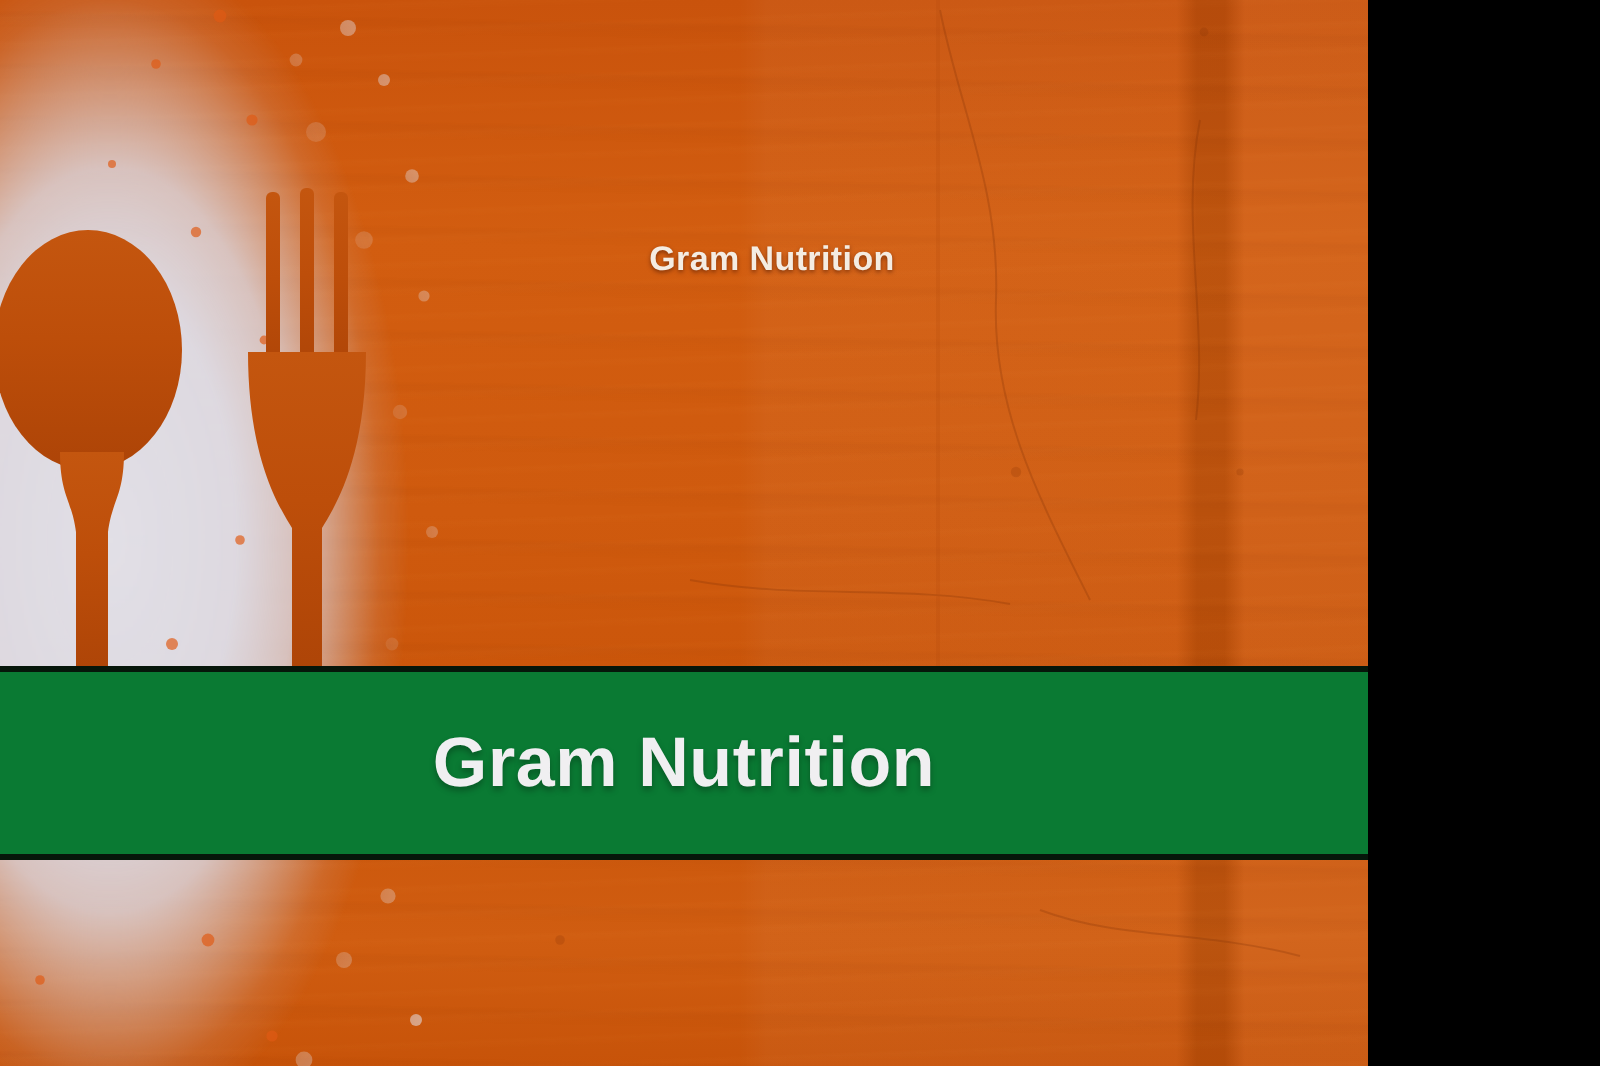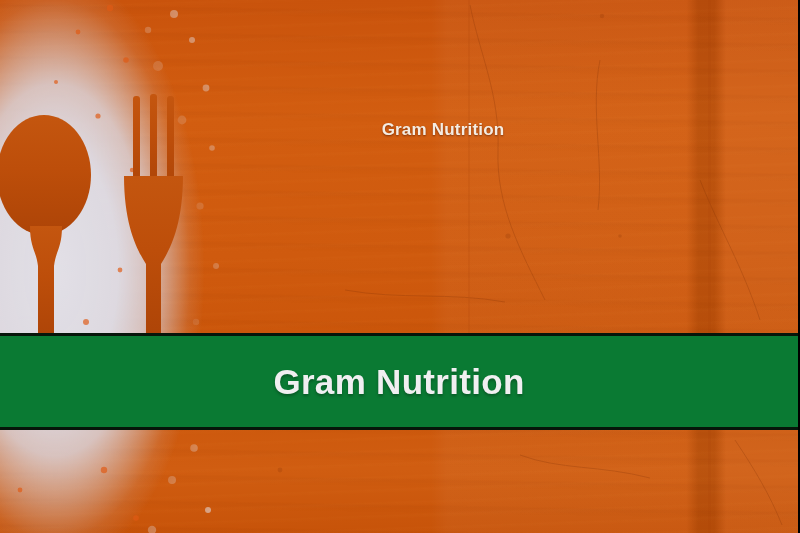--- a/index.html
+++ b/index.html
@@ -7,21 +7,21 @@
     margin: 0;
     padding: 0;
     background: #000;
   }
   body {
     font-family: "Liberation Sans", sans-serif;
   }
 
   #stage {
     position: relative;
-    width: 798px;
+    width: 684px;
     height: 533px;
     overflow: hidden;
     background: #3b82f6;
   }
 
   
   .photo {
     position: absolute;
     inset: 0;
     overflow: hidden;

